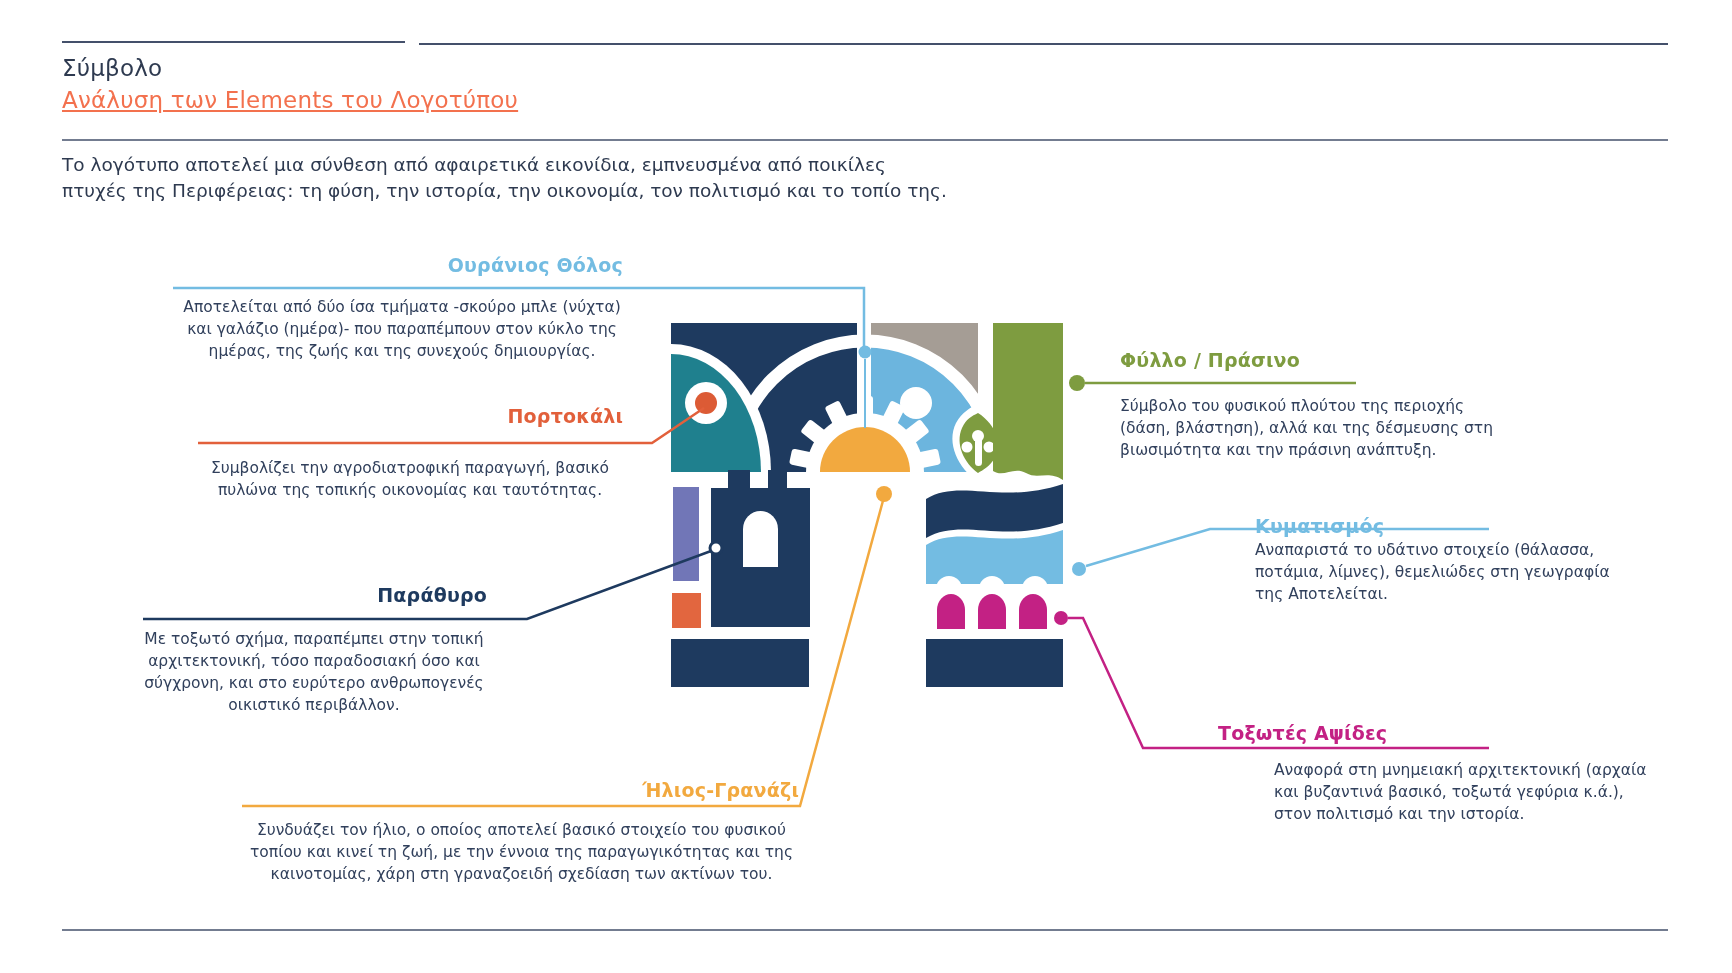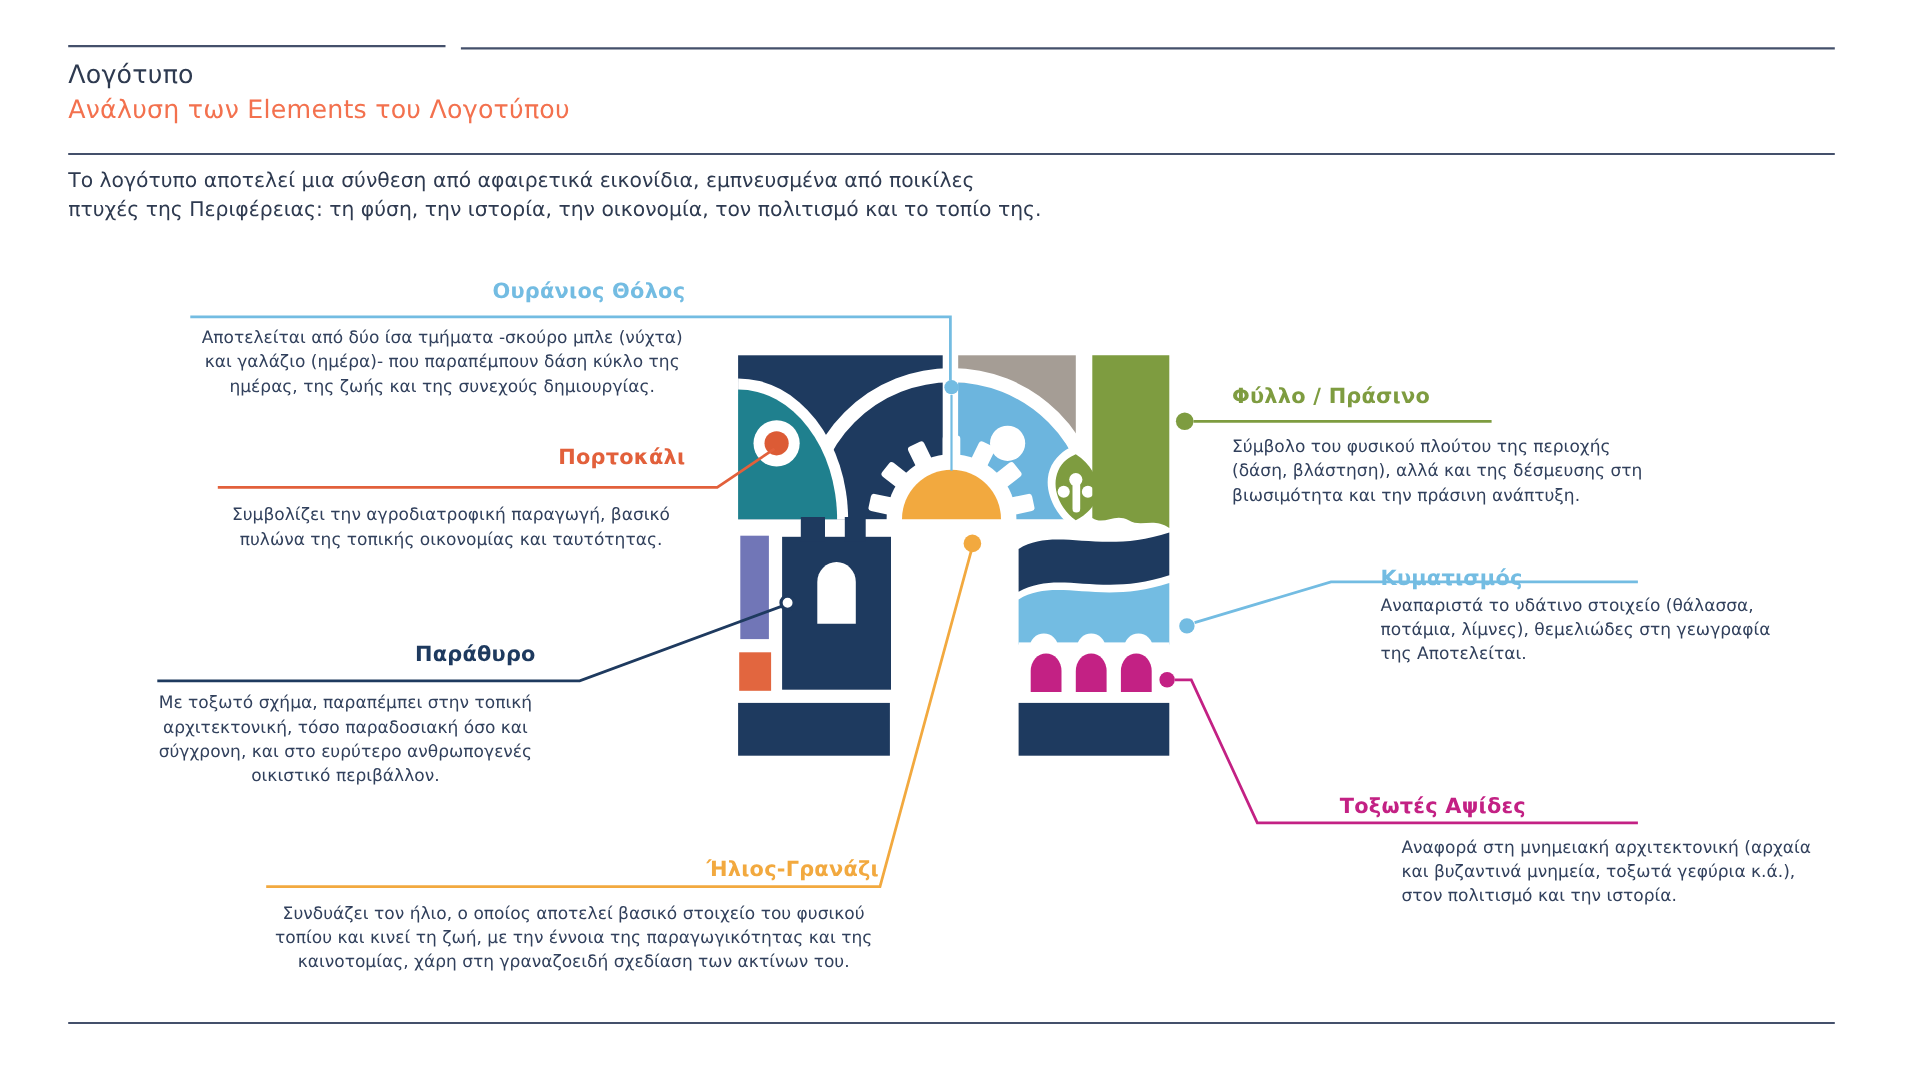--- a/index.html
+++ b/index.html
@@ -1,46 +1,46 @@
 <!DOCTYPE html>
 <html><head>
 <meta charset="utf-8">
 <style>
   html,body{margin:0;padding:0;background:#ffffff;}
   #page{position:relative;width:1732px;height:973px;background:#ffffff;overflow:hidden;
         font-family:"DejaVu Sans","Liberation Sans",sans-serif;color:#31405c;}
   svg{position:absolute;left:0;top:0;}
   .abs{position:absolute;}
   .h1{font-size:23px;color:#2e3a50;letter-spacing:0.2px;}
-  .h2{font-size:23px;color:#f3714e;letter-spacing:0.2px;}
+  .h2{font-size:23px;color:#f3714e;letter-spacing:0.2px;text-decoration:underline;}
   .intro{font-size:18.5px;line-height:26px;color:#2e3a50;}
   .ctitle{font-size:19px;font-weight:bold;letter-spacing:0.2px;}
   .cbody{font-size:15.5px;line-height:22px;color:#31405c;}
   .c{text-align:center;} .r{text-align:right;} .l{text-align:left;}
   .sky{color:#73bce2;} .orange{color:#e2603b;} .navy{color:#1e3a5f;}
   .amber{color:#f2a93f;} .green{color:#7e9c40;} .magenta{color:#c32184;}
   .nowrap div{white-space:nowrap;}
 </style>
 </head>
 <body>
 
 <div id="page">
 
-  <div class="abs h1" style="left:62px;top:55px;">Λογότυπο</div>
+  <div class="abs h1" style="left:62px;top:55px;">Σύμβολο</div>
   <div class="abs h2" style="left:62px;top:87px;">Ανάλυση των Elements του Λογοτύπου</div>
 
   <div class="abs intro nowrap" style="left:62px;top:152px;">
     <div>Το λογότυπο αποτελεί μια σύνθεση από αφαιρετικά εικονίδια, εμπνευσμένα από ποικίλες</div>
     <div>πτυχές της Περιφέρειας: τη φύση, την ιστορία, την οικονομία, τον πολιτισμό και το τοπίο της.</div>
   </div>
 
   <div class="abs ctitle sky r" style="left:181px;top:254px;width:442px;">Ουράνιος Θόλος</div>
   <div class="abs cbody c nowrap" style="left:181px;top:296px;width:442px;">
     <div>Αποτελείται από δύο ίσα τμήματα -σκούρο μπλε (νύχτα)</div>
-    <div>και γαλάζιο (ημέρα)- που παραπέμπουν δάση κύκλο της</div>
+    <div>και γαλάζιο (ημέρα)- που παραπέμπουν στον κύκλο της</div>
     <div>ημέρας, της ζωής και της συνεχούς δημιουργίας.</div>
   </div>
 
   <div class="abs ctitle orange r" style="left:300px;top:405px;width:323px;">Πορτοκάλι</div>
   <div class="abs cbody c nowrap" style="left:195px;top:457px;width:430px;">
     <div>Συμβολίζει την αγροδιατροφική παραγωγή, βασικό</div>
     <div>πυλώνα της τοπικής οικονομίας και ταυτότητας.</div>
   </div>
 
   <div class="abs ctitle navy r" style="left:187px;top:584px;width:300px;">Παράθυρο</div>
@@ -68,21 +68,21 @@
   <div class="abs ctitle sky l" style="left:1255px;top:499px;width:340px;margin-top:16px;">Κυματισμός</div>
   <div class="abs cbody l nowrap" style="left:1255px;top:539px;width:340px;">
     <div>Αναπαριστά το υδάτινο στοιχείο (θάλασσα,</div>
     <div>ποτάμια, λίμνες), θεμελιώδες στη γεωγραφία</div>
     <div>της Αποτελείται.</div>
   </div>
 
   <div class="abs ctitle magenta l" style="left:1218px;top:722px;width:400px;">Τοξωτές Αψίδες</div>
   <div class="abs cbody l nowrap" style="left:1274px;top:759px;width:400px;">
     <div>Αναφορά στη μνημειακή αρχιτεκτονική (αρχαία</div>
-    <div>και βυζαντινά μνημεία, τοξωτά γεφύρια κ.ά.),</div>
+    <div>και βυζαντινά βασικό, τοξωτά γεφύρια κ.ά.),</div>
     <div>στον πολιτισμό και την ιστορία.</div>
   </div>
 
   <svg width="1732" height="973" viewBox="0 0 1732 973">
 
     <g stroke="#44506b" stroke-width="2">
       <line x1="62" y1="42" x2="405" y2="42"></line>
       <line x1="419" y1="44" x2="1668" y2="44"></line>
       <line x1="62" y1="140" x2="1668" y2="140" stroke-width="1.6"></line>
       <line x1="62" y1="930" x2="1668" y2="930" stroke-width="1.6"></line>

